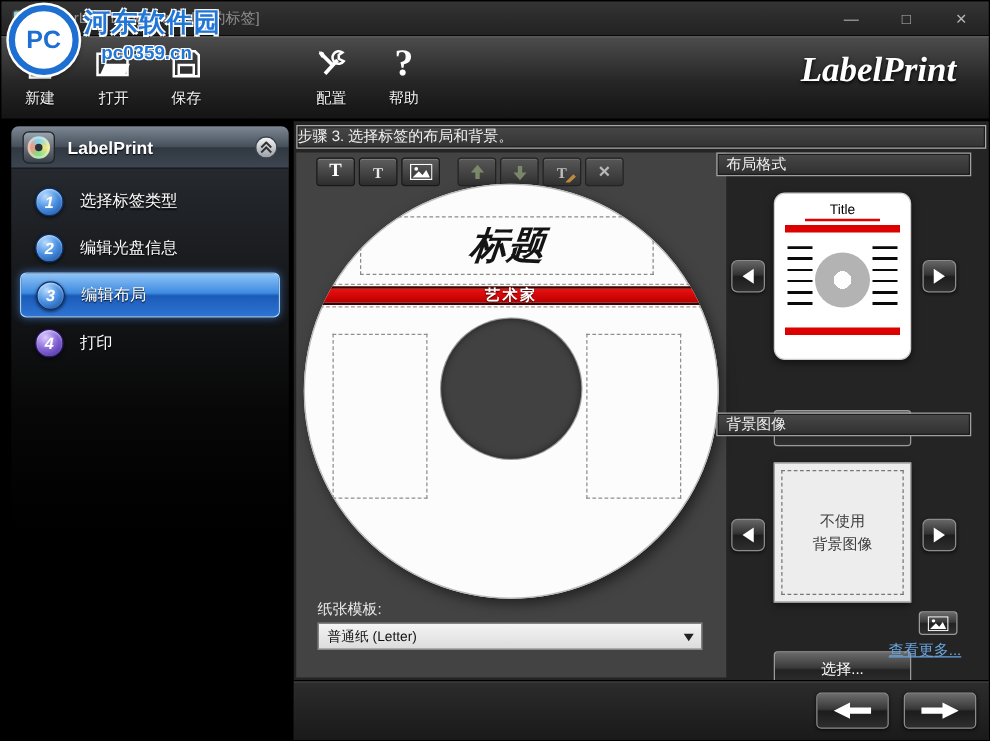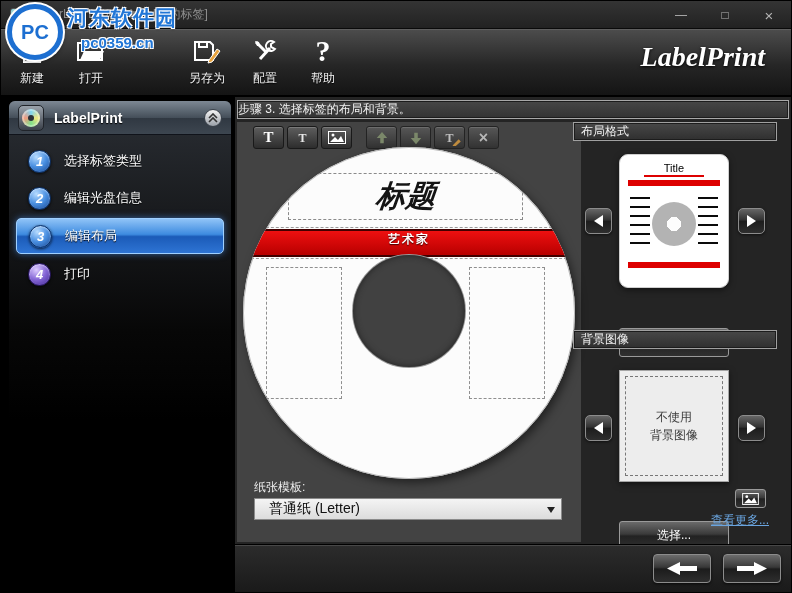--- a/index.html
+++ b/index.html
@@ -88,34 +88,34 @@
   .pencil-svg { position:absolute; right:2px; bottom:2px; }
 
   
   .disc { position:absolute; left:6px; top:25px; width:332px; height:332px; border-radius:50%;
           background:#fcfcfc; overflow:hidden;
           box-shadow:inset 0 0 0 1px #b9b9b9, 3px 4px 10px rgba(0,0,0,.5); }
   .disc-title-box { position:absolute; left:45px; top:26px; width:235px; height:47px;
                     border:1px dashed #8a8a8a; display:flex; align-items:center; justify-content:center; }
   .disc-title-text { font-family:"DejaVu Serif","Liberation Serif",serif; font-style:italic; font-weight:bold;
                      font-size:30px; color:#141414; transform:skewX(-6deg); }
-  .disc-band { position:absolute; left:5px; right:5px; top:82px; height:28px;
+  .disc-band { position:absolute; left:5px; right:5px; top:82px; height:15px;
                background:linear-gradient(#ee1010,#b80000); border-top:2px solid #420000;
                border-bottom:2px solid #420000; outline:1px dashed #999; outline-offset:1px;
-               display:flex; justify-content:center; }
+               display:flex; align-items:center; justify-content:center; }
   .band-text { color:#fff; font-size:12px; font-weight:bold; letter-spacing:2px; text-shadow:0 1px 1px #400; }
   .disc-hole { position:absolute; left:110px; top:108px; width:112px; height:112px; border-radius:50%;
                background:#414141; box-shadow:inset 0 0 6px #222, 0 0 0 1px #9a9a9a; }
   .track-box { position:absolute; width:76px; height:132px; border:1px dashed #8f8f8f; top:120px; }
   .track-box.left { left:23px; } .track-box.right { left:226px; }
 
   .paper-label { position:absolute; left:17px; top:357px; color:#eaeaea; font-size:12px; }
   .paper-select { position:absolute; left:17px; top:376px; width:308px; height:22px;
                   background:linear-gradient(#f4f4f4,#dcdcdc); border:1px solid #8a8a8a;
-                  color:#111; font-size:14px; display:flex; align-items:center; padding-left:14px; }
+                  color:#111; font-size:11px; display:flex; align-items:center; padding-left:7px; }
   .dd-arrow { position:absolute; right:6px; top:8px; width:0; height:0;
               border-left:4px solid transparent; border-right:4px solid transparent; border-top:6px solid #222; }
 
   
   .right-panel { position:absolute; left:572px; top:121px; width:204px; height:420px; }
   .panel-header { position:absolute; left:0; width:204px; height:19px;
                   background:linear-gradient(#484848,#2f2f2f); border:1px solid #a0a0a0;
                   box-shadow:inset 0 0 0 1px #1c1c1c; color:#f0f0f0; font-size:12px;
                   display:flex; align-items:center; padding-left:7px; }
   .panel-header.h1 { top:0; } .panel-header.h2 { top:208px; }
@@ -207,29 +207,29 @@
     </div>
     <div class="tool-item" style="left:61px;">
       <div class="tool-icon">
         <svg width="30" height="26" viewBox="0 0 30 26">
             <path d="M2 5 h9 l2 3 h13 v14 H2 z" fill="none" stroke="#fff" stroke-width="2"></path>
             <path d="M4 22 l4 -9 h20 l-4 9 z" fill="#fff"></path>
           </svg>
       </div>
       <div class="tool-label">打开</div>
     </div>
-    <div class="tool-item" style="left:177px;">
+    <div class="tool-item" style="left:119px;">
       <div class="tool-icon">
-        <svg width="28" height="26" viewBox="0 0 28 26">
-            <path d="M2 4 h15 l3 3 v15 H2 z" fill="none" stroke="#fff" stroke-width="2"></path>
-            <rect x="6" y="4" width="8" height="5" fill="none" stroke="#fff" stroke-width="2"></rect>
-            <path d="M16 22 L24 11 l3 2 L19 24 l-4 1 z" fill="#e8a33d" stroke="#fff" stroke-width="1"></path>
-          </svg>
-      </div>
-      <div class="tool-label">另存为</div>
+        <svg width="26" height="26" viewBox="0 0 26 26">
+            <path d="M3 3 h17 l3 3 v17 H3 z" fill="none" stroke="#fff" stroke-width="2"></path>
+            <rect x="8" y="3" width="9" height="6" fill="none" stroke="#fff" stroke-width="2"></rect>
+            <rect x="7" y="14" width="12" height="8" fill="none" stroke="#fff" stroke-width="2"></rect>
+          </svg>
+      </div>
+      <div class="tool-label">保存</div>
     </div>
     <div class="tool-item" style="left:235px;">
       <div class="tool-icon">
         <svg width="26" height="26" viewBox="0 0 26 26">
             <path d="M4 4 l10 10" stroke="#fff" stroke-width="3"></path>
             <path d="M3 3 l4 1 1 4 -3 0 z" fill="#fff"></path>
             <path d="M22 4 a5 5 0 1 0 1 7 l-4 -2 0 -3 z" fill="none" stroke="#fff" stroke-width="2"></path>
             <path d="M18 10 L8 21" stroke="#fff" stroke-width="3"></path>
           </svg>
       </div>

